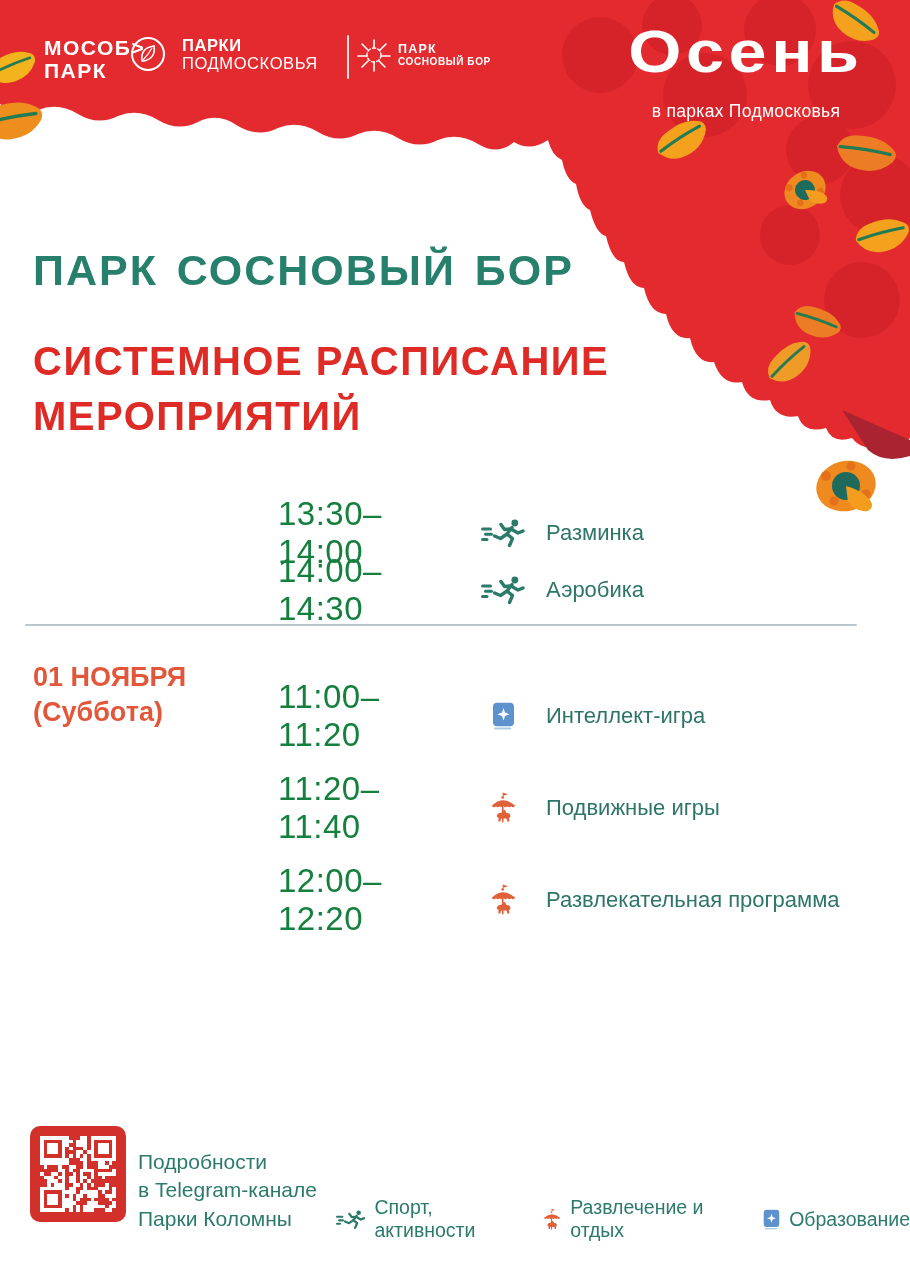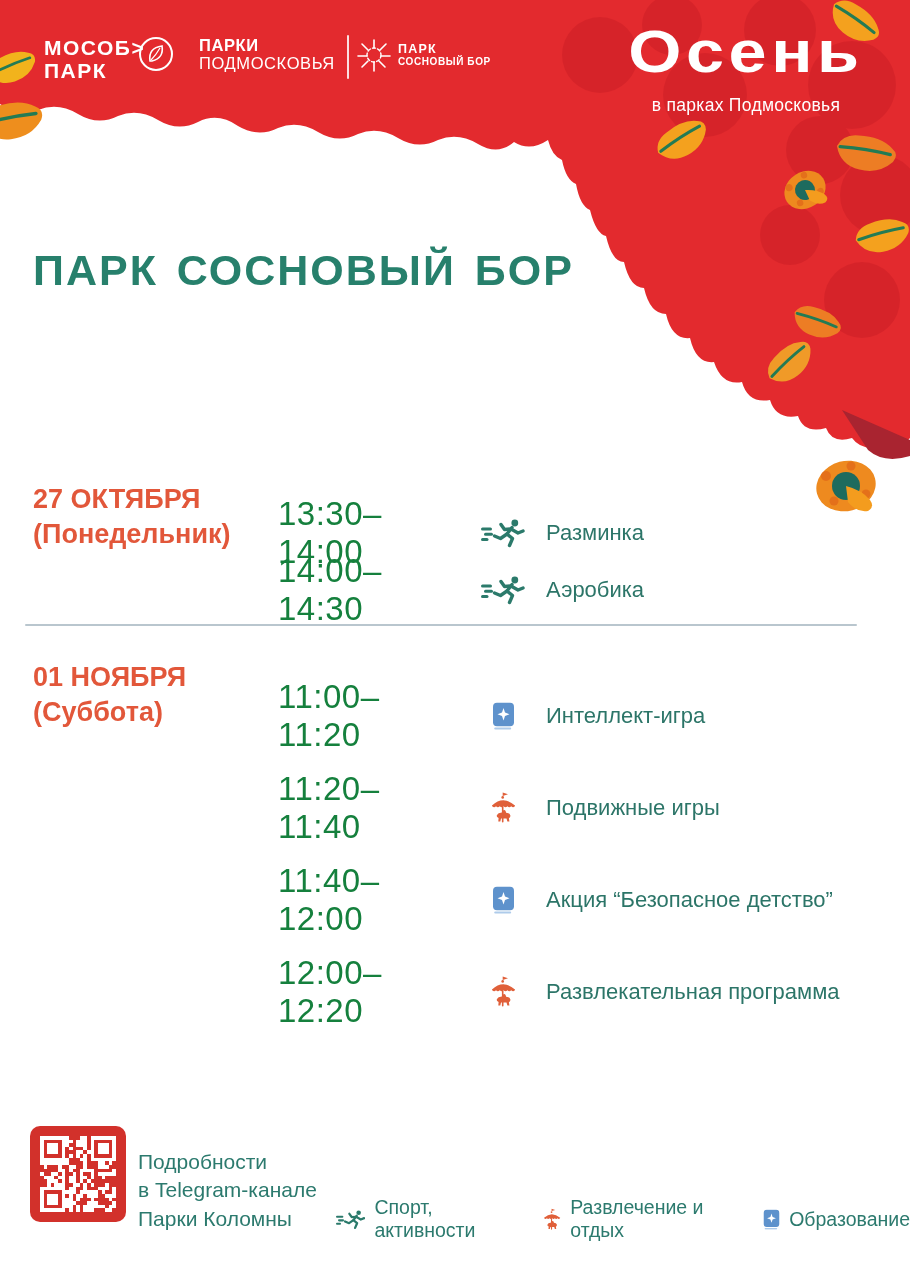--- a/index.html
+++ b/index.html
@@ -5,33 +5,33 @@
   html,body{margin:0;padding:0;background:#ffffff;}
   #poster{position:relative;width:910px;height:1280px;background:#fff;overflow:hidden;
           font-family:"Liberation Sans", sans-serif;}
 
   
   #hdr-svg{position:absolute;top:0;left:0;display:block;}
 
   
   .brand{position:absolute;color:#fff;z-index:5;}
   #brand1{left:44px;top:36px;font-weight:bold;font-size:21px;letter-spacing:1.5px;line-height:1.1;}
-  #brand2{left:138px;top:36px;display:flex;gap:25px;align-items:center;}
+  #brand2{left:130px;top:36px;display:flex;gap:16px;align-items:center;}
   #brand2 .txt{font-size:16.5px;letter-spacing:.6px;line-height:1.1;}
   #brand2 .b2l1{font-weight:bold;}
   #brand-divider{position:absolute;left:347px;top:35px;width:2px;height:44px;
                  background:rgba(255,255,255,.85);border-radius:1px;z-index:5;}
   #brand3{left:357px;top:38px;display:flex;gap:7px;align-items:center;}
   #brand3 .txt{line-height:1.18;}
   #brand3 .b3l1{font-size:12.5px;font-weight:bold;letter-spacing:1.2px;}
   #brand3 .b3l2{font-size:10px;font-weight:bold;letter-spacing:.6px;}
   #season{position:absolute;right:14px;top:22px;width:300px;text-align:center;color:#fff;z-index:5;}
   #season .t{font-size:60px;font-weight:bold;letter-spacing:4px;line-height:1;
              transform:scaleX(1.14);transform-origin:50% 50%;}
-  #season .s{font-size:17.5px;margin-top:13px;letter-spacing:.3px;}
+  #season .s{font-size:17.5px;margin-top:19px;letter-spacing:.3px;}
 
   
   #park-title{position:absolute;left:33px;top:246px;font-size:43px;font-weight:bold;
               color:#27806C;letter-spacing:2px;word-spacing:5px;z-index:4;}
   #subtitle{position:absolute;left:33px;top:334px;font-size:40px;font-weight:bold;
             color:#DF2B26;letter-spacing:1.5px;line-height:1.38;z-index:4;}
 
   
   .day-head{position:absolute;color:#E2573A;font-weight:bold;font-size:27px;line-height:1.28;z-index:4;}
   #day0{left:33px;top:482px;}
@@ -187,25 +187,25 @@
       <div class="b3l2">СОСНОВЫЙ БОР</div>
     </div>
   </div>
 
   <div id="season">
     <div class="t">Осень</div>
     <div class="s">в парках Подмосковья</div>
   </div>
 
   <div id="park-title">ПАРК СОСНОВЫЙ БОР</div>
-
-  <div class="day-head" id="day0">
-    <div>27 ОКТЯБРЯ</div>
-    <div>(Понедельник)</div>
-  </div>
+  <div id="subtitle">
+    <div>СИСТЕМНОЕ РАСПИСАНИЕ</div>
+    <div>МЕРОПРИЯТИЙ</div>
+  </div>
+
   <div class="events" id="events0">
     <div class="row">
       <span class="time">13:30–14:00</span>
       <span class="icn">
         <svg class="i-sport" viewBox="0 0 44 30">
             <use href="#icon-sport"></use>
           </svg>
       </span>
       <span class="lbl">Разминка</span>
     </div>
@@ -237,29 +237,20 @@
       <span class="lbl">Интеллект-игра</span>
     </div>
     <div class="row">
       <span class="time">11:20–11:40</span>
       <span class="icn">
         <svg class="i-fun" viewBox="0 0 26 32">
             <use href="#icon-fun"></use>
           </svg>
       </span>
       <span class="lbl">Подвижные игры</span>
-    </div>
-    <div class="row">
-      <span class="time">11:40–12:00</span>
-      <span class="icn">
-        <svg class="i-edu" viewBox="0 0 23 28">
-            <use href="#icon-education"></use>
-          </svg>
-      </span>
-      <span class="lbl">Акция “Безопасное детство”</span>
     </div>
     <div class="row">
       <span class="time">12:00–12:20</span>
       <span class="icn">
         <svg class="i-fun" viewBox="0 0 26 32">
             <use href="#icon-fun"></use>
           </svg>
       </span>
       <span class="lbl">Развлекательная программа</span>
     </div>

